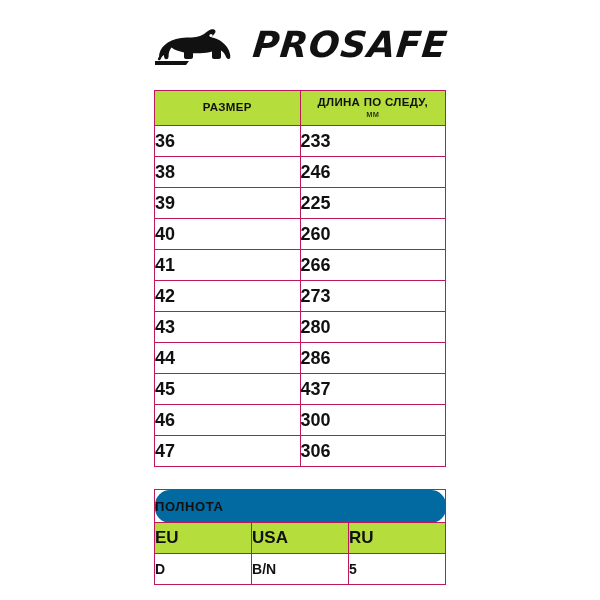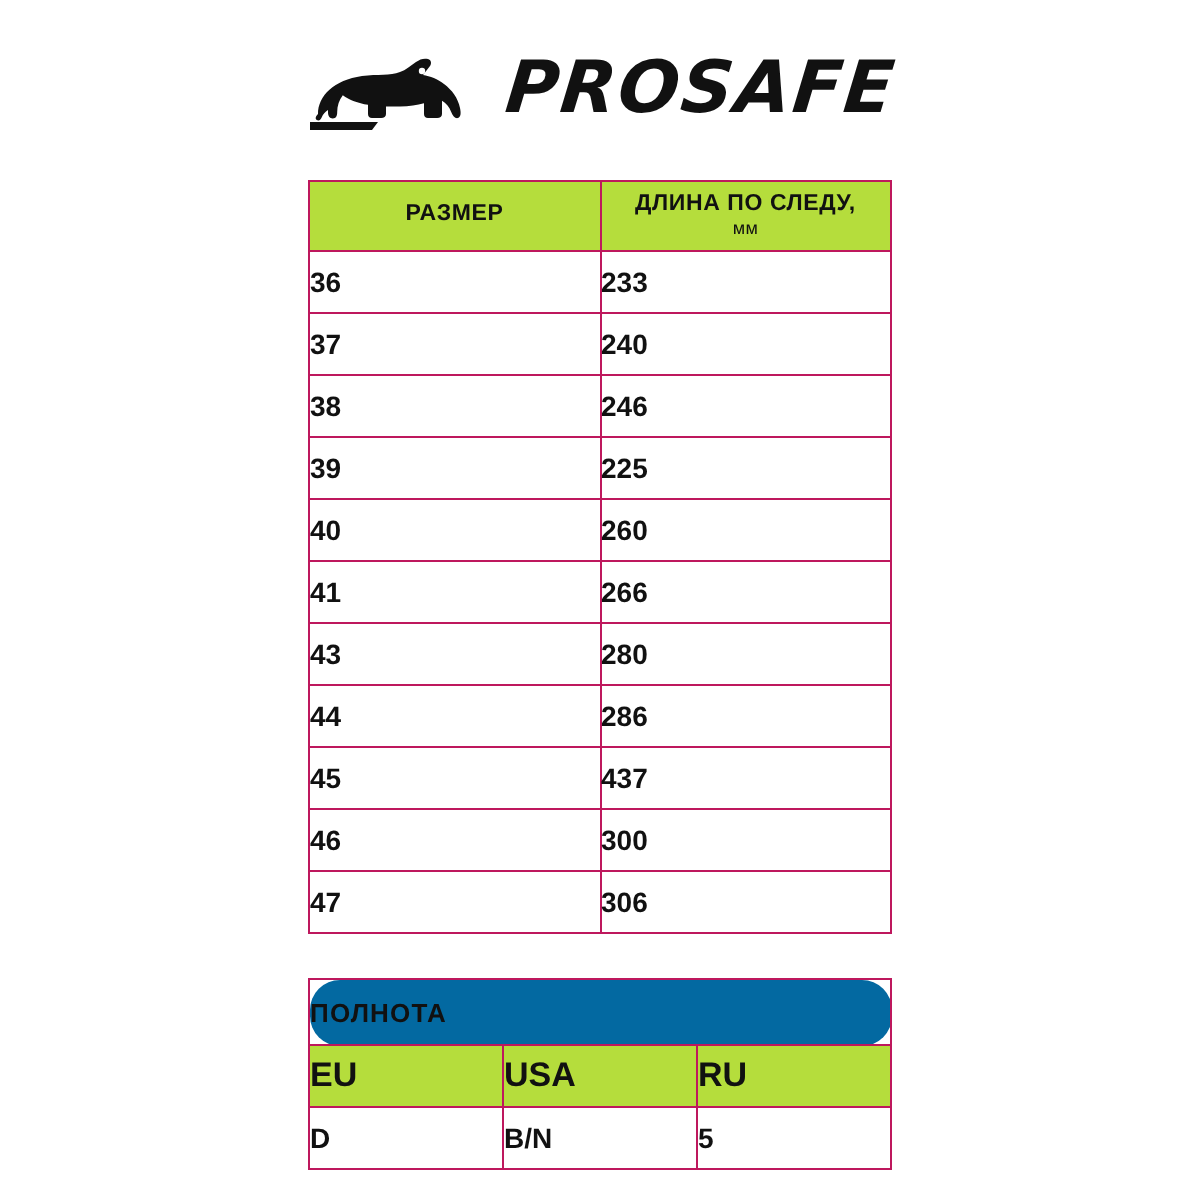--- a/index.html
+++ b/index.html
@@ -73,21 +73,21 @@
     line-height: 1.15;
   }
   thead th .sub {
     display: block;
     font-size: 9px;
     font-weight: normal;
     letter-spacing: 0.2px;
   }
   tbody td {
     background: #ffffff;
-    font-size: 14px;
+    font-size: 18px;
     font-weight: bold;
   }
 
   
   #size-table { margin-top: 16px; }
   #size-table col.c1 { width: 50%; }
   #size-table col.c2 { width: 50%; }
 
   
   .width-wrap {
@@ -142,38 +142,38 @@
             <span class="sub">мм</span>
           </th>
         </tr>
       </thead>
       <tbody id="size-table-body">
           <tr>
             <td>36</td>
             <td>233</td>
           </tr>
           <tr>
-            <td>37</td>
-            <td>240</td>
-          </tr>
-          <tr>
             <td>38</td>
             <td>246</td>
           </tr>
           <tr>
             <td>39</td>
             <td>225</td>
           </tr>
           <tr>
             <td>40</td>
             <td>260</td>
           </tr>
           <tr>
             <td>41</td>
             <td>266</td>
+          </tr>
+          <tr>
+            <td>42</td>
+            <td>273</td>
           </tr>
           <tr>
             <td>43</td>
             <td>280</td>
           </tr>
           <tr>
             <td>44</td>
             <td>286</td>
           </tr>
           <tr>

